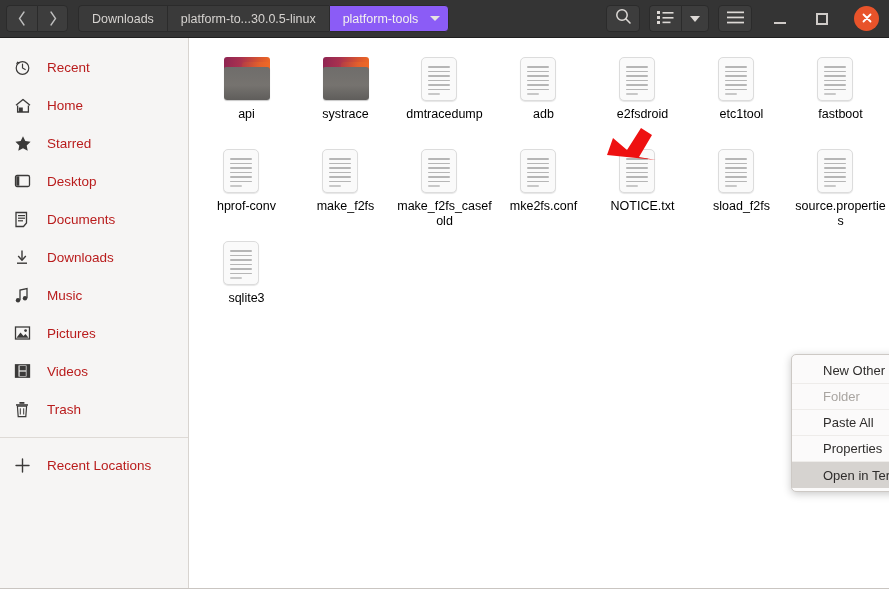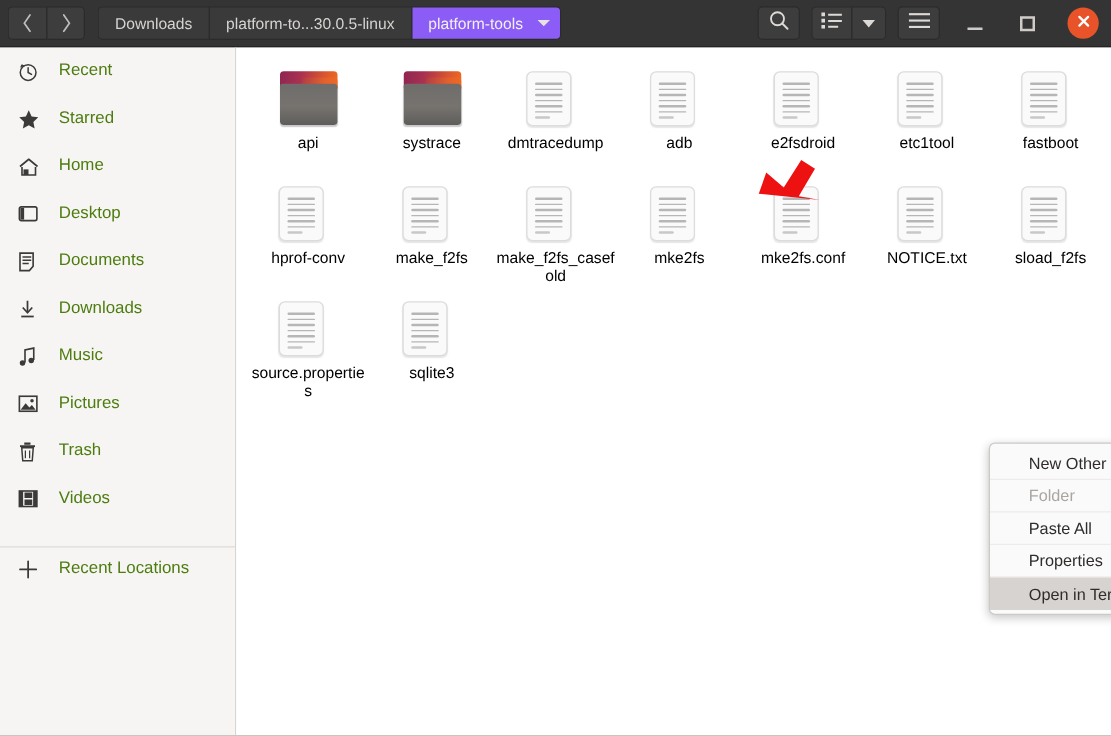--- a/index.html
+++ b/index.html
@@ -115,23 +115,23 @@
 
   .sidebar {
     width: 189px; min-width: 189px;
     background: #f6f5f4;
     border-right: 1px solid #d8d4d0;
     padding-top: 10px;
     overflow: hidden;
   }
   .side-item {
     height: 38px;
-    display: flex; 
+    display: flex; align-items: center;
     padding-left: 14px;
-    color: #4d7c0f;
+    color: #b91c1c;
     font-size: 13.5px;
   }
   .side-icon {
     width: 22px; min-width: 22px; height: 18px;
     display: flex; align-items: center; justify-content: flex-start;
     margin-right: 11px;
     color: #3b3a39;
   }
   .side-sep {
     height: 1px; background: #dedad6;
@@ -336,35 +336,35 @@
               <path d="M8.5 5.2 V9 L11.2 10.5" stroke="#3b3a39" stroke-width="1.2" fill="none" stroke-linecap="round"></path>
               <path d="M2.6 5 L3.6 3.2 L5.4 4" stroke="#3b3a39" stroke-width="1.1" fill="none"></path>
             </svg>
         </span>
         <span>Recent</span>
       </div>
 
       <div class="side-item">
         <span class="side-icon">
           <svg width="18" height="17" viewBox="0 0 18 17">
-              <path d="M9 1.2 L11.3 6.1 L16.6 6.8 L12.7 10.5 L13.7 15.8 L9 13.2 L4.3 15.8 L5.3 10.5 L1.4 6.8 L6.7 6.1 Z" fill="#3b3a39"></path>
-            </svg>
-        </span>
-        <span>Starred</span>
-      </div>
-
-      <div class="side-item">
-        <span class="side-icon">
-          <svg width="18" height="17" viewBox="0 0 18 17">
               <path d="M2 8.2 L9 2.4 L16 8.2" stroke="#3b3a39" stroke-width="1.3" fill="none" stroke-linejoin="round"></path>
               <path d="M3.6 8.6 V15 H14.4 V8.6" stroke="#3b3a39" stroke-width="1.3" fill="none"></path>
               <rect x="4.8" y="10.5" width="4" height="4.5" fill="#3b3a39"></rect>
             </svg>
         </span>
         <span>Home</span>
+      </div>
+
+      <div class="side-item">
+        <span class="side-icon">
+          <svg width="18" height="17" viewBox="0 0 18 17">
+              <path d="M9 1.2 L11.3 6.1 L16.6 6.8 L12.7 10.5 L13.7 15.8 L9 13.2 L4.3 15.8 L5.3 10.5 L1.4 6.8 L6.7 6.1 Z" fill="#3b3a39"></path>
+            </svg>
+        </span>
+        <span>Starred</span>
       </div>
 
       <div class="side-item">
         <span class="side-icon">
           <svg width="18" height="16" viewBox="0 0 18 16">
               <rect x="1.5" y="2.5" width="14" height="11" rx="1.5" stroke="#3b3a39" stroke-width="1.3" fill="none"></rect>
               <rect x="2.3" y="3.3" width="3" height="9.4" fill="#3b3a39"></rect>
             </svg>
         </span>
         <span>Desktop</span>
@@ -406,47 +406,47 @@
 
       <div class="side-item">
         <span class="side-icon">
           <svg width="18" height="16" viewBox="0 0 18 16">
               <rect x="1.5" y="2" width="14" height="12" stroke="#3b3a39" stroke-width="1.3" fill="none"></rect>
               <circle cx="11.6" cy="5.6" r="1.4" fill="#3b3a39"></circle>
               <path d="M2.5 12.8 L6.5 7.5 L9.5 11 L11.5 9 L14.5 12.8 Z" fill="#3b3a39"></path>
             </svg>
         </span>
         <span>Pictures</span>
-      </div>
-
-      <div class="side-item">
-        <span class="side-icon">
-          <svg width="16" height="17" viewBox="0 0 16 17">
-              <rect x="5.4" y="1" width="5" height="1.8" fill="#3b3a39"></rect>
-              <rect x="2" y="3.2" width="12" height="1.5" fill="#3b3a39"></rect>
-              <path d="M3.4 5.2 H12.6 L11.8 15.6 H4.2 Z" stroke="#3b3a39" stroke-width="1.2" fill="none"></path>
-              <path d="M6.3 7.3 V13.5 M9.7 7.3 V13.5" stroke="#3b3a39" stroke-width="1"></path>
-            </svg>
-        </span>
-        <span>Trash</span>
       </div>
 
       <div class="side-item">
         <span class="side-icon">
           <svg width="18" height="16" viewBox="0 0 18 16">
               <rect x="1.5" y="1.8" width="14" height="12.4" stroke="#3b3a39" stroke-width="1.3" fill="none"></rect>
               <rect x="1.5" y="1.8" width="3" height="12.4" fill="#3b3a39"></rect>
               <rect x="12.5" y="1.8" width="3" height="12.4" fill="#3b3a39"></rect>
               <rect x="5.6" y="3" width="6.2" height="4.4" fill="#3b3a39"></rect>
               <rect x="5.6" y="8.6" width="6.2" height="4.4" fill="#3b3a39"></rect>
             </svg>
         </span>
         <span>Videos</span>
       </div>
 
+      <div class="side-item">
+        <span class="side-icon">
+          <svg width="16" height="17" viewBox="0 0 16 17">
+              <rect x="5.4" y="1" width="5" height="1.8" fill="#3b3a39"></rect>
+              <rect x="2" y="3.2" width="12" height="1.5" fill="#3b3a39"></rect>
+              <path d="M3.4 5.2 H12.6 L11.8 15.6 H4.2 Z" stroke="#3b3a39" stroke-width="1.2" fill="none"></path>
+              <path d="M6.3 7.3 V13.5 M9.7 7.3 V13.5" stroke="#3b3a39" stroke-width="1"></path>
+            </svg>
+        </span>
+        <span>Trash</span>
+      </div>
+
       <div class="side-sep"></div>
 
       <div class="side-item">
         <span class="side-icon">
           <svg width="17" height="17" viewBox="0 0 17 17">
               <path d="M8.5 2 V15 M2 8.5 H15" stroke="#3b3a39" stroke-width="1.4" stroke-linecap="round"></path>
             </svg>
         </span>
         <span>Recent Locations</span>
       </div>
@@ -578,34 +578,20 @@
                 <i></i>
                 <i></i>
                 <i></i>
                 <i></i>
                 <i></i>
                 <i></i>
                 <i class="short"></i>
               </div>
             </div>
             <div class="label">make_f2fs_casefold</div>
-          </div>
-          <div class="cell">
-            <div class="icon-wrap">
-              <div class="doc">
-                <i></i>
-                <i></i>
-                <i></i>
-                <i></i>
-                <i></i>
-                <i></i>
-                <i class="short"></i>
-              </div>
-            </div>
-            <div class="label">mke2fs</div>
           </div>
           <div class="cell">
             <div class="icon-wrap">
               <div class="doc">
                 <i></i>
                 <i></i>
                 <i></i>
                 <i></i>
                 <i></i>
                 <i></i>

